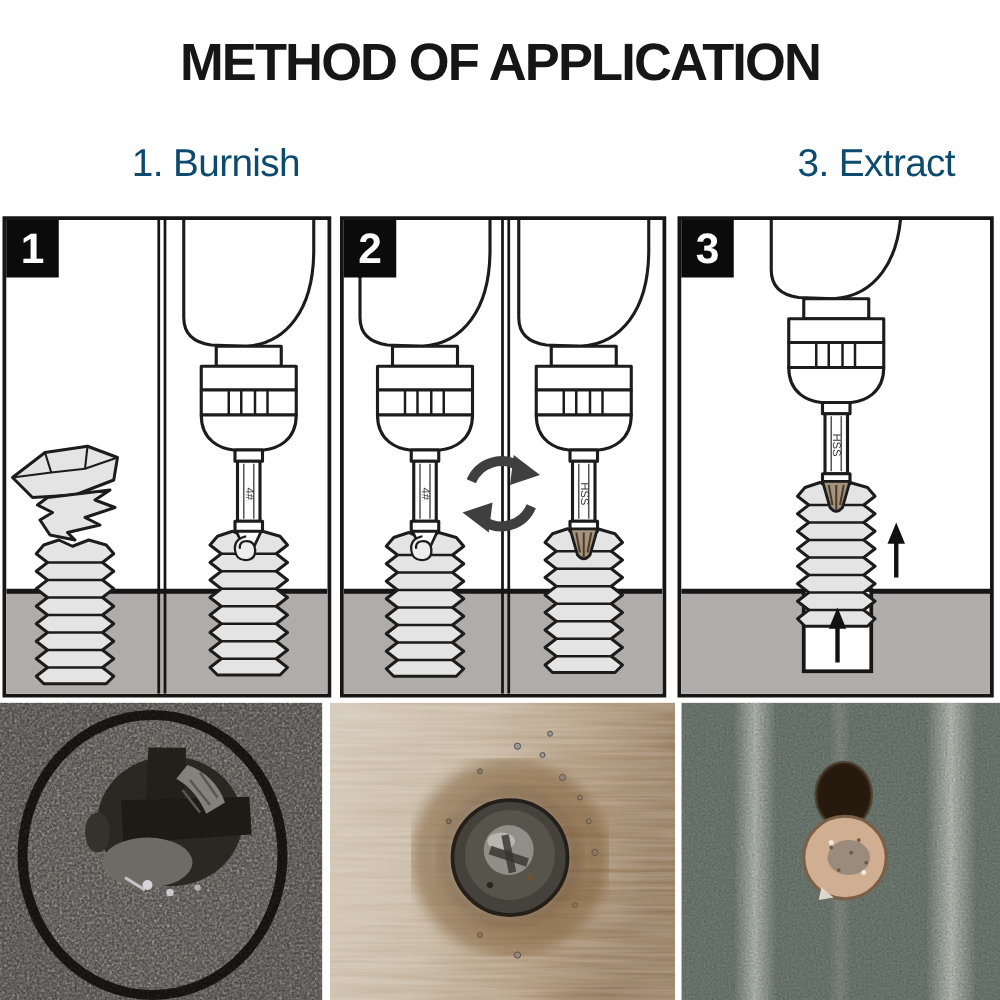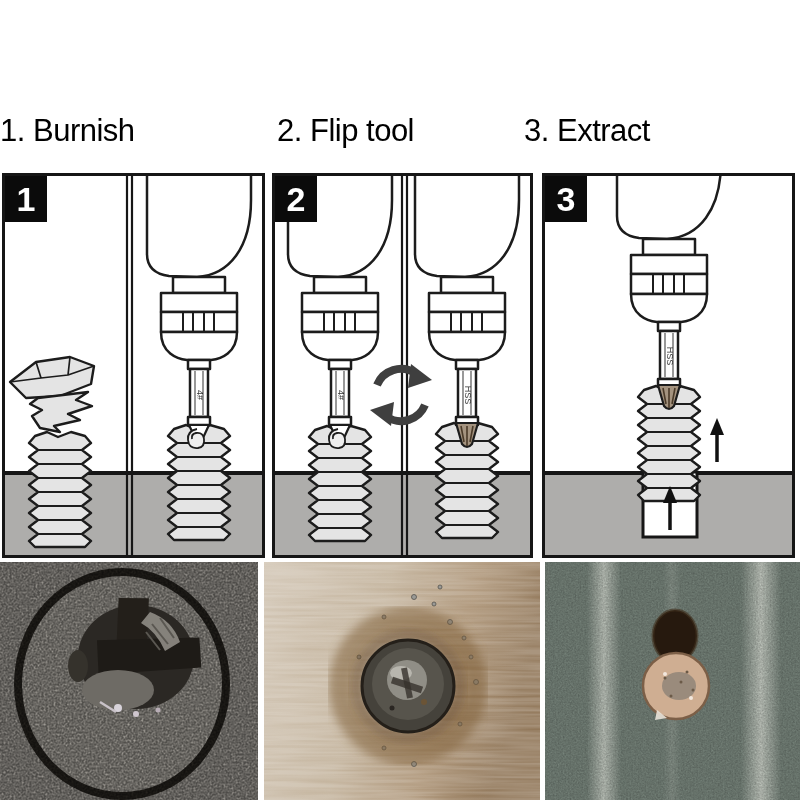--- a/index.html
+++ b/index.html
@@ -1,21 +1,21 @@
 <!DOCTYPE html>
 <html><head>
 <meta charset="utf-8">
 <style>
   html,body{margin:0;padding:0;background:#fff;}
   .page{position:relative;width:800px;height:800px;background:#ffffff;overflow:hidden;
         font-family:"Liberation Sans",sans-serif;color:#111;}
   .title{position:absolute;left:0;right:0;top:26px;text-align:center;
          font-size:42px;font-weight:bold;letter-spacing:-1.5px;color:#161616;}
-  .step-label{position:absolute;top:113px;width:240px;text-align:left;
-              font-size:31px;letter-spacing:-0.5px;color:#000000;}
+  .step-label{position:absolute;top:113px;width:240px;text-align:right;
+              font-size:31px;letter-spacing:-0.5px;color:#0c4a6e;}
   .step-1{left:0px;} .step-2{left:277px;} .step-3{left:524px;}
   .panel{position:absolute;top:173px;height:385px;background:#fff;
          border:3px solid #161616;box-sizing:border-box;}
   .panel-1{left:2px;width:263px;}
   .panel-2{left:272px;width:261px;}
   .panel-3{left:542px;width:253px;}
   .panel svg{display:block;width:100%;height:100%;}
   .numbox{position:absolute;left:0;top:0;width:42px;height:46px;background:#0b0b0b;
           color:#fff;font-weight:bold;font-size:34px;line-height:46px;text-align:center;}
   .photo{position:absolute;top:562px;height:238px;overflow:hidden;}
@@ -24,23 +24,23 @@
   .photo-2{left:264px;width:276px;}
   .photo-3{left:545px;width:255px;}
   .defs-holder{position:absolute;width:0;height:0;overflow:hidden;}
   text{font-family:"Liberation Sans",sans-serif;}
 </style>
 </head>
 <body>
 
 <div class="page">
 
+  <div class="title">METHOD OF APPLICATION</div>
 
   <div class="step-label step-1">1. Burnish</div>
-  <div class="step-label step-2">2. Flip tool</div>
   <div class="step-label step-3">3. Extract</div>
 
   <svg class="defs-holder">
     <defs>
       <g id="drill" fill="#ffffff" stroke="#1c1c1c" stroke-width="2.5" stroke-linejoin="round">
         <path d="M-52,-4 L-52,84 Q-52,103 -30,106 L-2,107 C30,105 52,78 52,30 L52,-4"></path>
         <rect x="-26" y="107" width="52" height="16"></rect>
         <rect x="-38" y="123" width="76" height="19"></rect>
         <rect x="-38" y="142" width="76" height="20"></rect>
         <path d="M-16,142 V162 M-6,142 V162 M5,142 V162 M15,142 V162" fill="none" stroke-width="2"></path>

